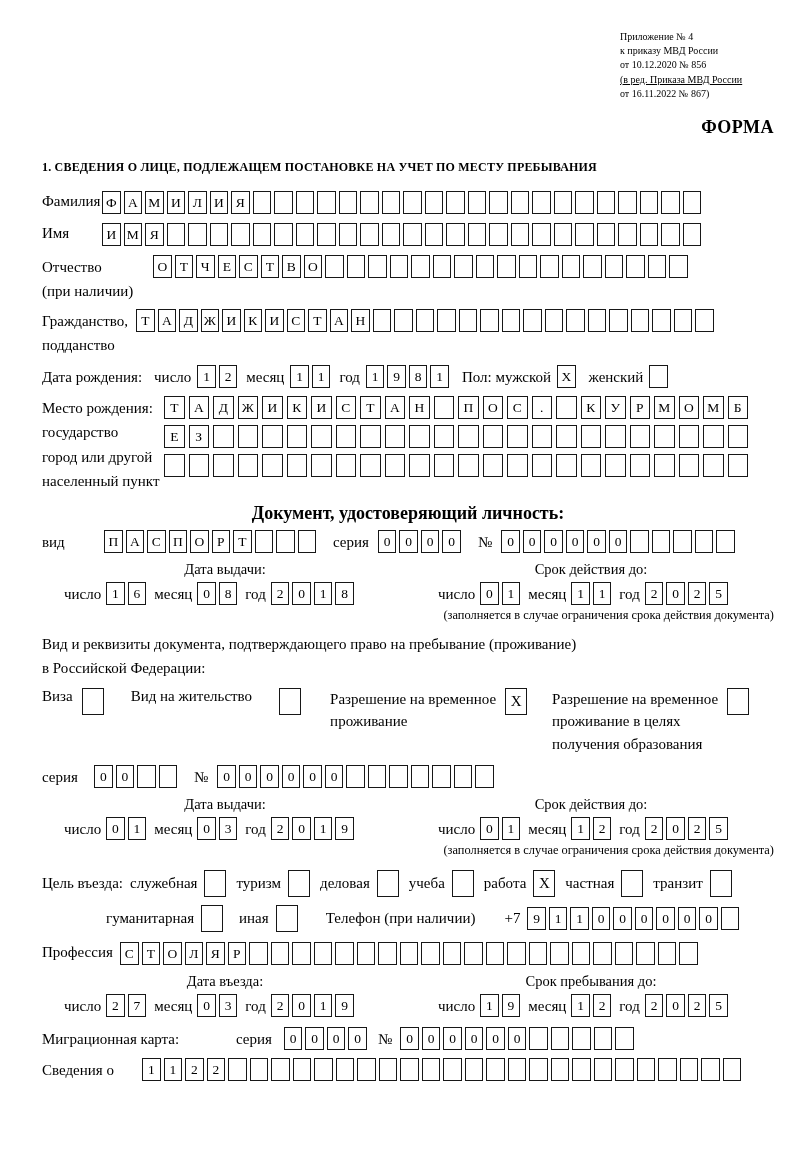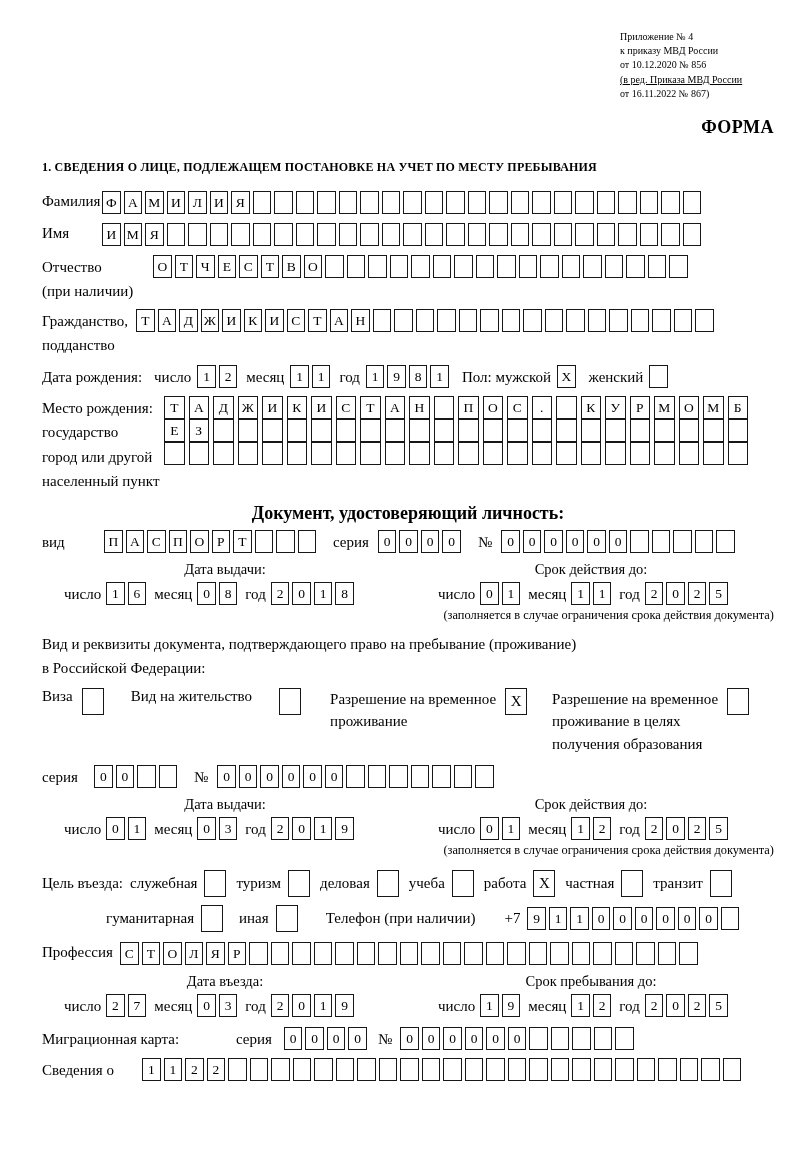--- a/index.html
+++ b/index.html
@@ -22,21 +22,21 @@
   .cells{white-space:nowrap;font-size:0;flex:0 0 auto;}
   .cell{
     display:inline-block;width:16.5px;height:21px;line-height:21px;
     border:1.6px solid #171717;margin-right:3px;text-align:center;
     font-size:13.5px;font-family:"Liberation Serif","DejaVu Serif",serif;
     vertical-align:top;background:#fff;
   }
   .w .cell{width:18.5px;margin-right:4px;}
   .big .cell{width:20px;height:25px;line-height:25px;font-size:15px;}
   .stack{display:flex;flex-direction:column;}
-  .stack .cells{}
+  .stack .cells{margin-top:6px;}
   .stack .cells:first-child{margin-top:0;}
   .dochead{text-align:center;font-weight:bold;font-size:18px;margin-top:10px;}
   .twocol{display:flex;margin-top:8px;}
   .twocol .col{flex:1 1 50%;}
   .colhead{text-align:center;font-size:14.5px;}
   .dateline{display:flex;align-items:center;gap:5px;margin-top:4px;}
   .note{font-size:12.4px;text-align:right;margin-top:3px;}
   .plain{margin-top:10px;line-height:1.55;}
   .permits{display:flex;align-items:flex-start;margin-top:8px;gap:12px;}
   .pitem{display:flex;align-items:flex-start;gap:9px;}

